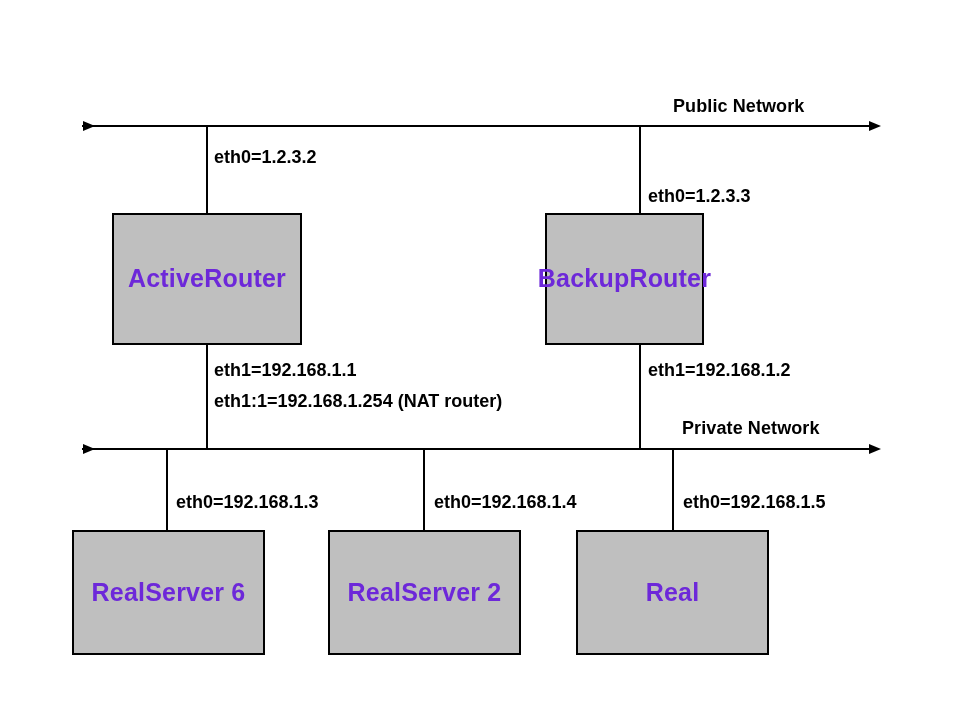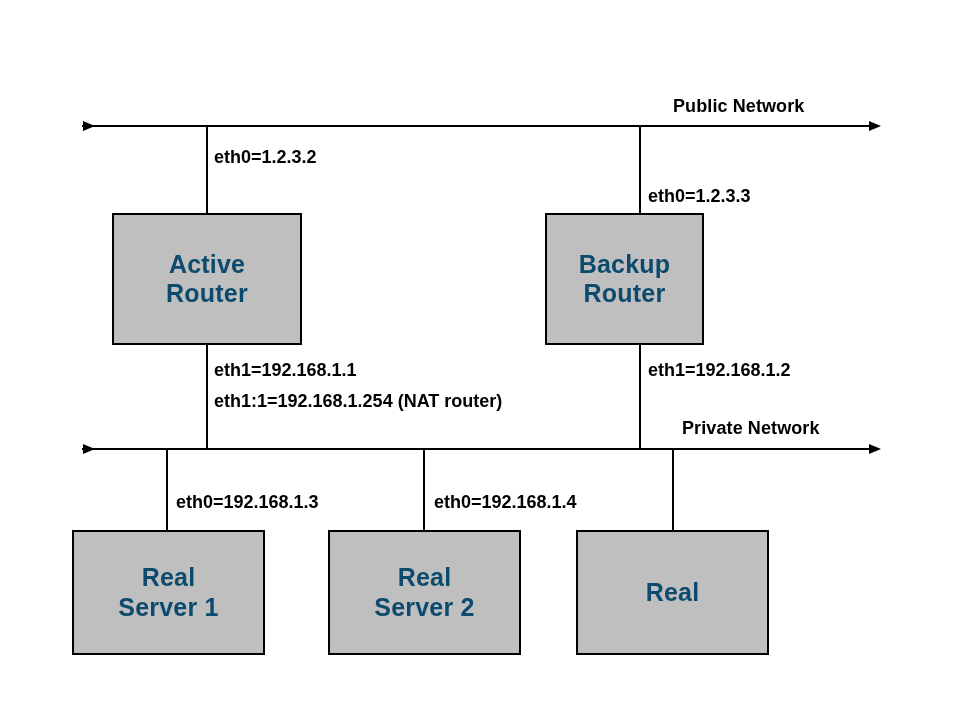--- a/index.html
+++ b/index.html
@@ -24,27 +24,27 @@
     top: 0;
     width: 959px;
     height: 719px;
   }
   .node-box {
     position: absolute;
     background: #bfbfbf;
     border: 2px solid #000000;
     box-sizing: border-box;
     display: flex;
-    flex-direction: column;
+    flex-direction: row;
     align-items: center;
     justify-content: center;
     font-weight: bold;
     font-size: 25px;
     line-height: 1.18;
-    color: #0c4a6e;
+    color: #6d28d9;
     text-align: center;
     letter-spacing: 0.2px;
   }
   .node-line {
     display: block;
     white-space: pre;
   }
   .bus-label {
     position: absolute;
     font-weight: bold;
@@ -118,24 +118,25 @@
     <span class="node-line">Router</span>
   </div>
 
   <div class="addr-label" style="left:214px; top:360px;">eth1=192.168.1.1</div>
   <div class="addr-label" style="left:214px; top:391px;">eth1:1=192.168.1.254 (NAT router)</div>
 
   <div class="addr-label" style="left:648px; top:360px;">eth1=192.168.1.2</div>
 
   <div class="addr-label" style="left:176px; top:492px;text-align:right;">eth0=192.168.1.3</div>
   <div class="addr-label" style="left:434px; top:492px;">eth0=192.168.1.4</div>
+  <div class="addr-label" style="left:683px; top:492px;">eth0=192.168.1.5</div>
 
   <div class="node-box" style="left:72px; top:530px; width:193px; height:125px;">
     <span class="node-line">Real</span>
-    <span class="node-line">Server 1</span>
+    <span class="node-line">Server 6</span>
   </div>
 
   <div class="node-box" style="left:328px; top:530px; width:193px; height:125px;">
     <span class="node-line">Real</span>
     <span class="node-line">Server 2</span>
   </div>
 
   <div class="node-box" style="left:576px; top:530px; width:193px; height:125px;">
     <span class="node-line">Real</span>
   </div>

